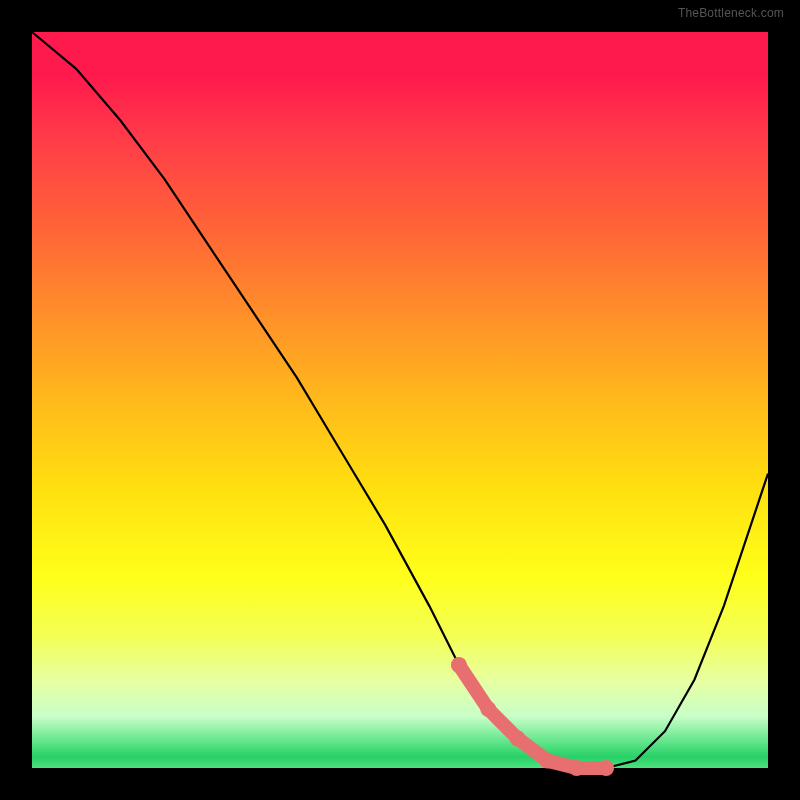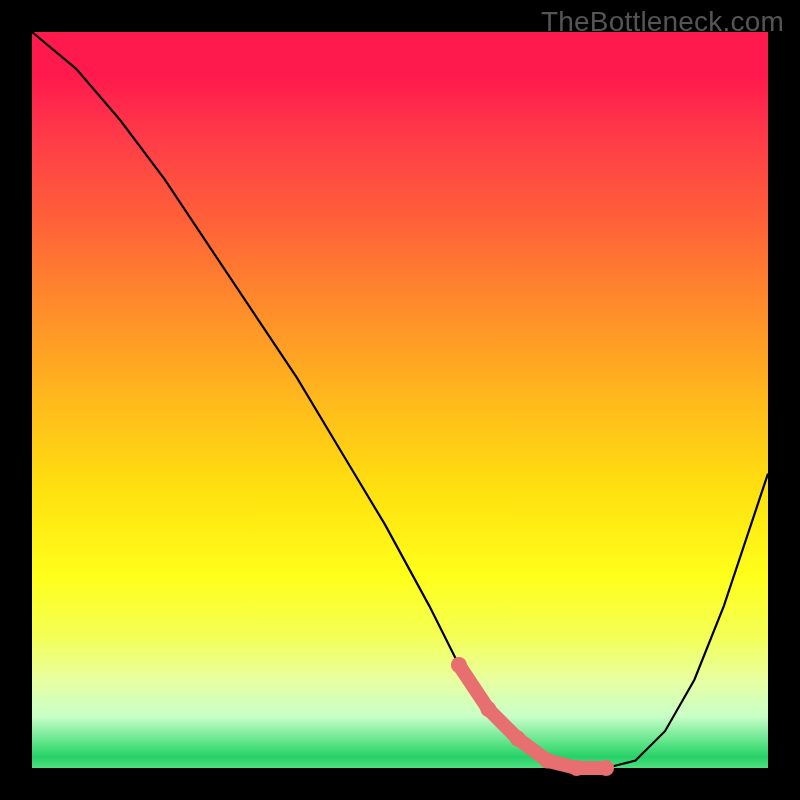--- a/index.html
+++ b/index.html
@@ -9,21 +9,21 @@
     background: #000;
     position: relative;
     font-family: Arial, sans-serif;
     overflow: hidden;
   }
   .watermark {
     position: absolute;
     top: 6px;
     right: 16px;
     color: #555;
-    font-size: 28px;
+    font-size: 12px;
     font-weight: 500;
     z-index: 10;
     letter-spacing: 0.2px;
   }
   .plot-area {
     position: absolute;
     left: 32px;
     top: 32px;
     width: 736px;
     height: 736px;

